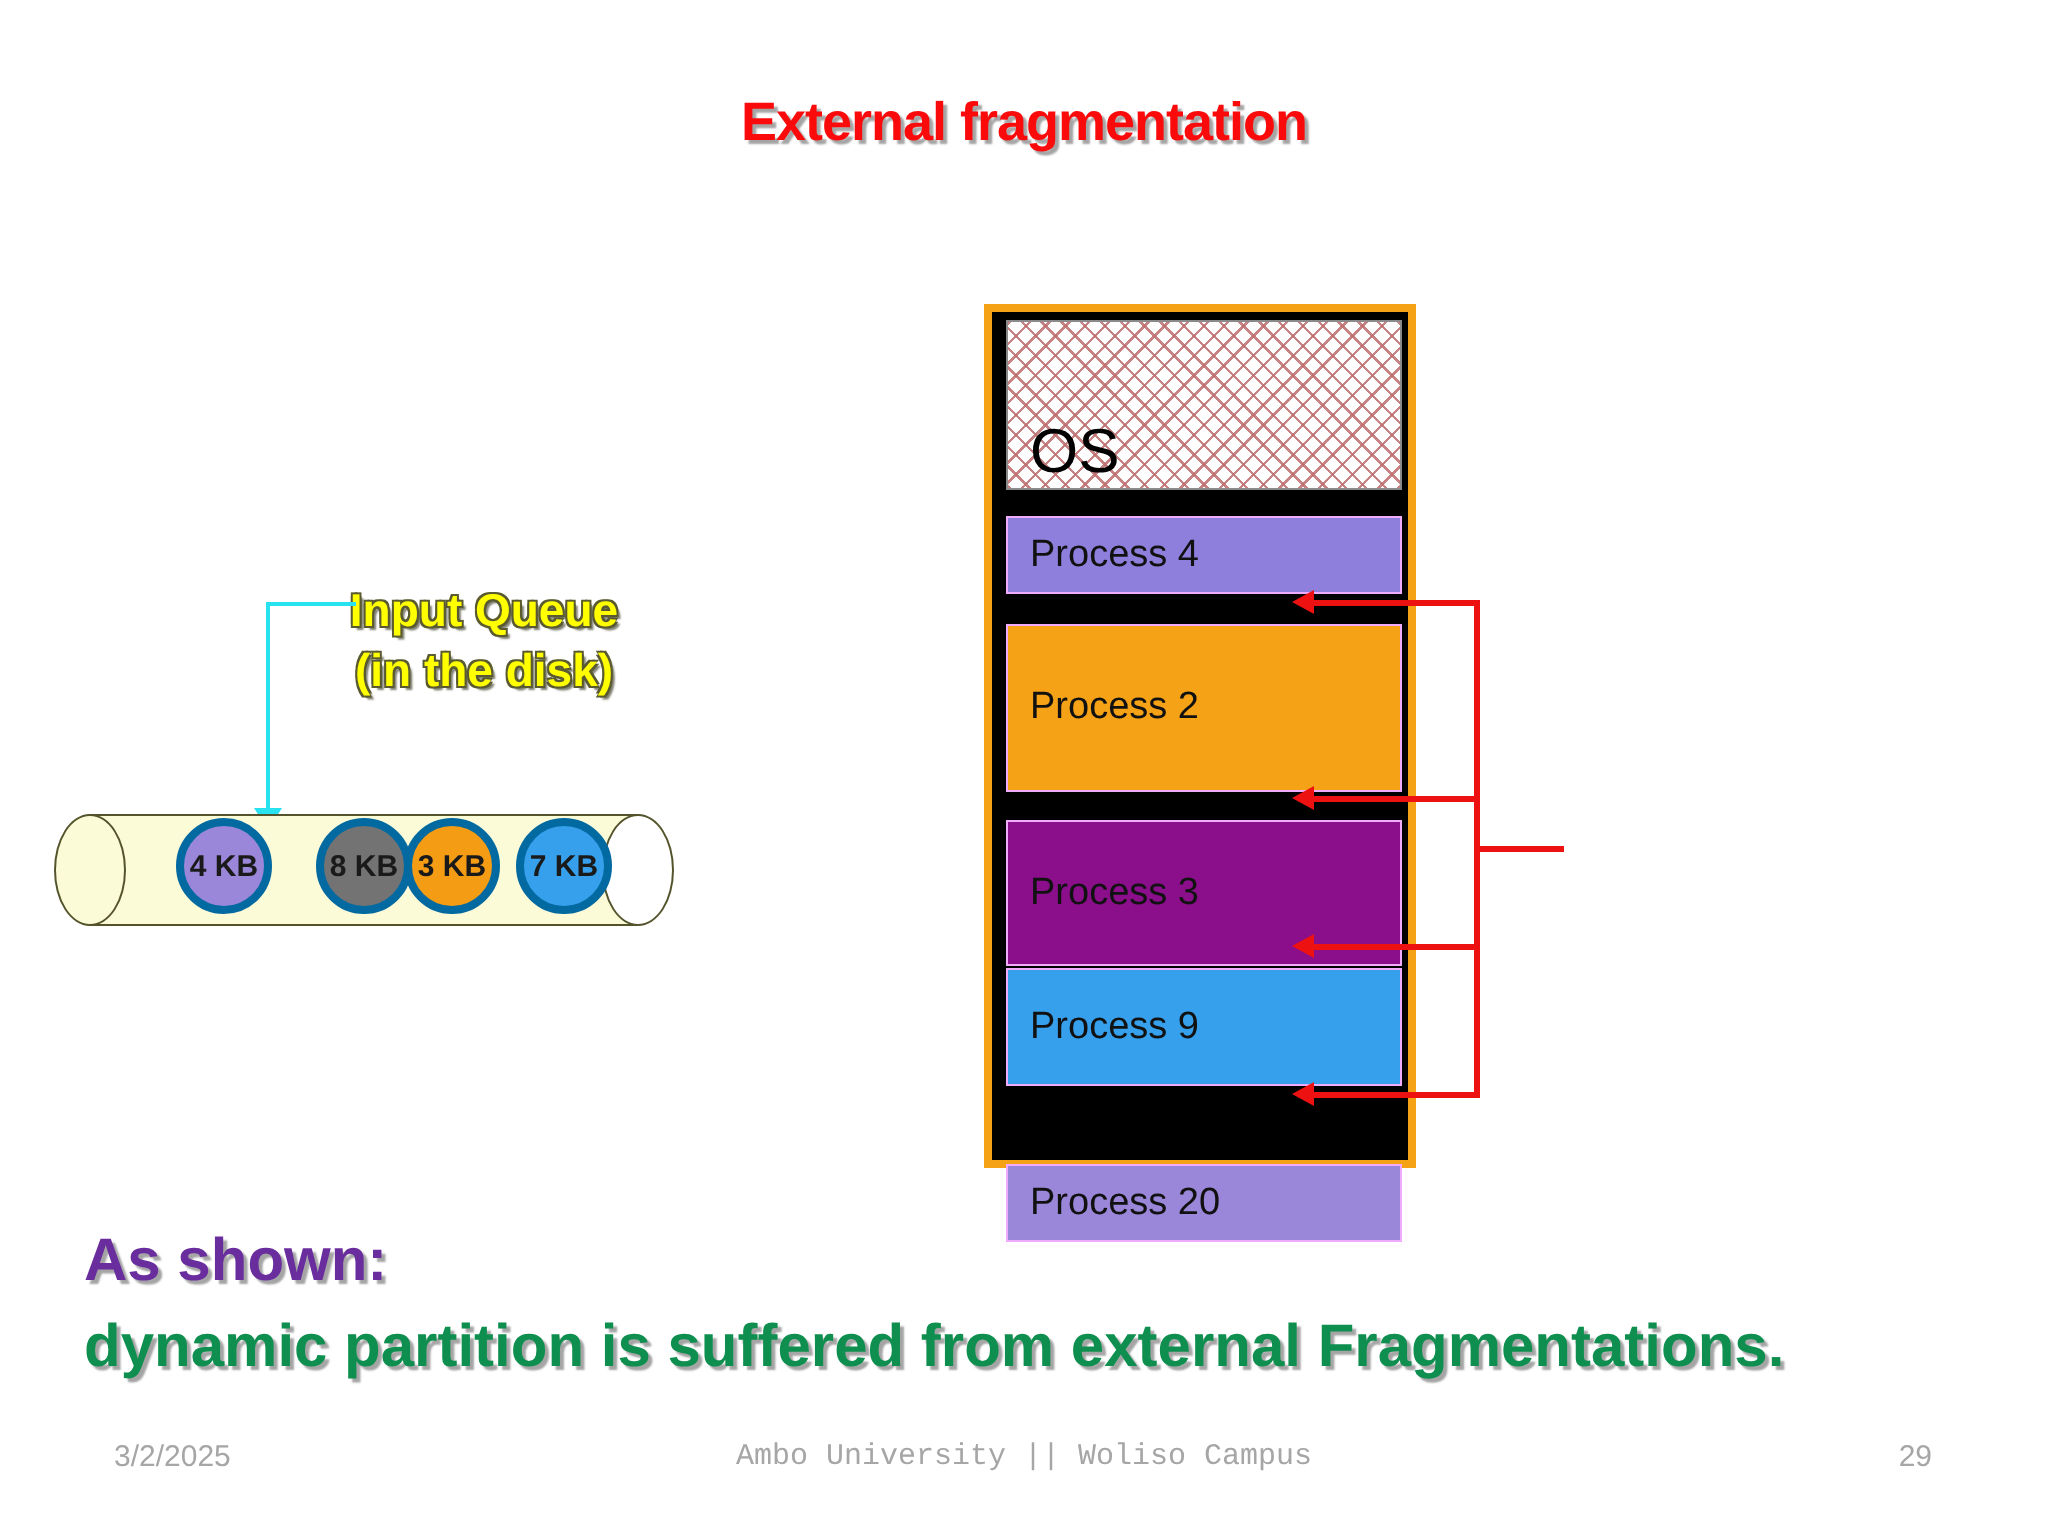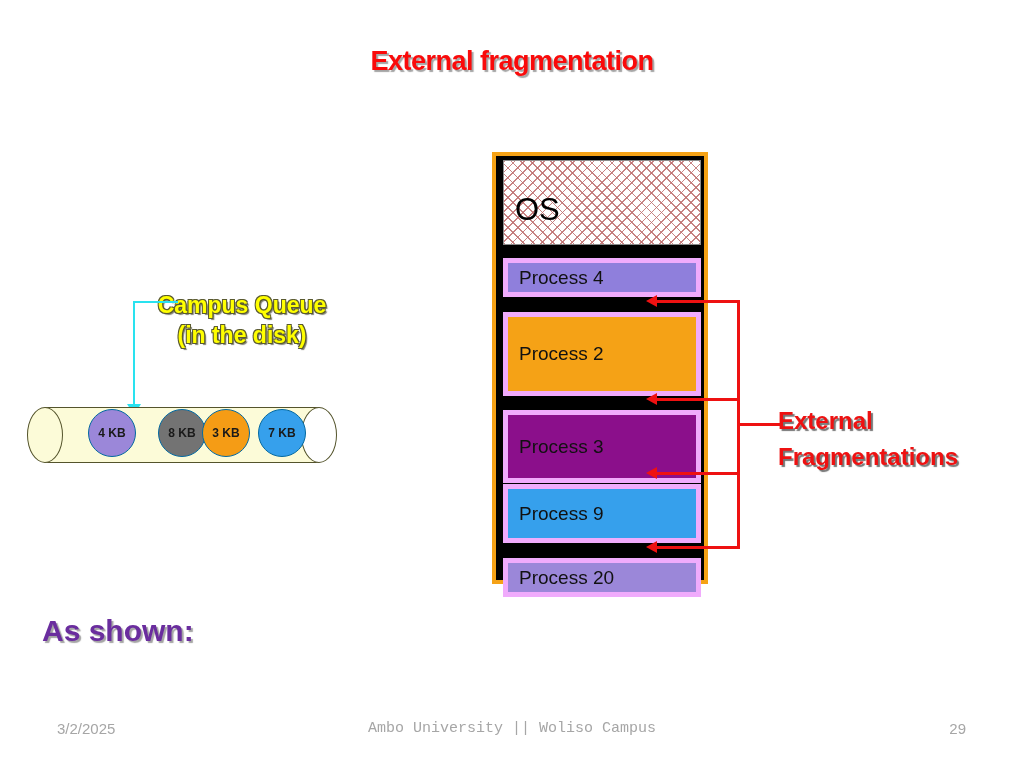--- a/index.html
+++ b/index.html
@@ -114,27 +114,27 @@
     border-radius: 50%;
     background: #ffffff;
     border: 1.5px solid #54542c;
     box-sizing: border-box;
   }
   .job {
     position: absolute;
     top: 2px;
     width: 48px; height: 48px;
     border-radius: 50%;
-    border: 1px solid #0369a1;
+    border: 4px solid #0369a1;
     box-sizing: border-box;
     display: flex;
     align-items: center;
     justify-content: center;
     font-family: "Liberation Sans", sans-serif;
-    font-size: 12px;
+    font-size: 15px;
     font-weight: bold;
     color: #1a1a1a;
   }
 
   
   .memory {
     position: absolute;
     left: 492px;
     top: 152px;
     width: 216px;
@@ -154,33 +154,33 @@
     position: absolute;
     left: 3px;
     width: 198px;
     box-sizing: border-box;
     display: flex;
     align-items: center;
     font-family: "Liberation Sans", sans-serif;
     font-size: 19px;
     color: #111111;
     padding-left: 11px;
-    border: 5px solid #f0abfc;
+    border: 1px solid #f0abfc;
   }
   .blk.os {
     border: 1px solid #8a8a8a;
     background-color: #ffffff;
     background-image:
       repeating-linear-gradient(45deg,
         rgba(190,110,110,0.85) 0px, rgba(190,110,110,0.85) 1.2px,
         rgba(255,255,255,0) 1.2px, rgba(255,255,255,0) 7px),
       repeating-linear-gradient(-45deg,
         rgba(190,110,110,0.85) 0px, rgba(190,110,110,0.85) 1.2px,
         rgba(255,255,255,0) 1.2px, rgba(255,255,255,0) 7px);
-    align-items: center;
+    align-items: flex-end;
     padding-top: 14px;
   }
   .blk.os .blk-label {
     font-size: 31px;
     color: #000000;
     font-family: "Liberation Sans", sans-serif;
   }
 
   
   .rg { position: absolute; background: #ee1111; }
@@ -245,21 +245,21 @@
   .footer .f-page   { position: absolute; right: 58px; top: 0; }
 </style>
 </head>
 <body>
 
 <div class="slide">
 
   <div class="slide-title">External fragmentation</div>
 
   <div class="queue-label">
-    <span>Campus Queue</span>
+    <span>Input Queue</span>
     <span class="l2">(in the disk)</span>
   </div>
   <div class="cyan-h"></div>
   <div class="cyan-v"></div>
   <div class="cyan-head"></div>
 
   <div class="cylinder">
     <div class="cyl-body"></div>
     <div class="cyl-cap-left"></div>
     <div class="cyl-cap-right"></div>
@@ -281,46 +281,43 @@
         </div>
         <div class="blk" style="top: 152px; height: 84px; background: rgb(245, 162, 22);">
           <span class="blk-label">Process 2</span>
         </div>
         <div class="blk" style="top: 250px; height: 73px; background: rgb(139, 15, 139);">
           <span class="blk-label">Process 3</span>
         </div>
         <div class="blk" style="top: 324px; height: 59px; background: rgb(54, 160, 236);">
           <span class="blk-label">Process 9</span>
         </div>
-        <div class="blk" style="top: 398px; height: 39px; background: rgb(155, 135, 217);">
+        <div class="blk" style="top: 422px; height: 39px; background: rgb(155, 135, 217);">
           <span class="blk-label">Process 20</span>
         </div>
       </div>
   </div>
 
   <div id="arrow-host">
       <div class="rg" style="left: 737px; top: 300.5px; width: 3px; height: 246px;"></div>
       <div class="rg" style="left: 655px; top: 299.5px; width: 85px; height: 3px;"></div>
       <div class="arrow-head" style="left: 646px; top: 294.5px;"></div>
       <div class="rg" style="left: 655px; top: 398px; width: 85px; height: 3px;"></div>
       <div class="arrow-head" style="left: 646px; top: 393px;"></div>
       <div class="rg" style="left: 655px; top: 471.5px; width: 85px; height: 3px;"></div>
       <div class="arrow-head" style="left: 646px; top: 466.5px;"></div>
       <div class="rg" style="left: 655px; top: 545.5px; width: 85px; height: 3px;"></div>
       <div class="arrow-head" style="left: 646px; top: 540.5px;"></div>
       <div class="rg" style="left: 737px; top: 422.5px; width: 45px; height: 3px;"></div>
     </div>
 
-  <div class="frag-label">
-    <span>External</span>
-    <span>Fragmentations</span>
-  </div>
 
   <div class="caption">
     <span class="c1">As shown:</span>
+    <span class="c2">dynamic partition is suffered from external Fragmentations.</span>
   </div>
 
   <div class="footer">
     <span class="f-date">3/2/2025</span>
     <span class="f-center">Ambo University || Woliso Campus</span>
     <span class="f-page">29</span>
   </div>
 
 </div>
 

